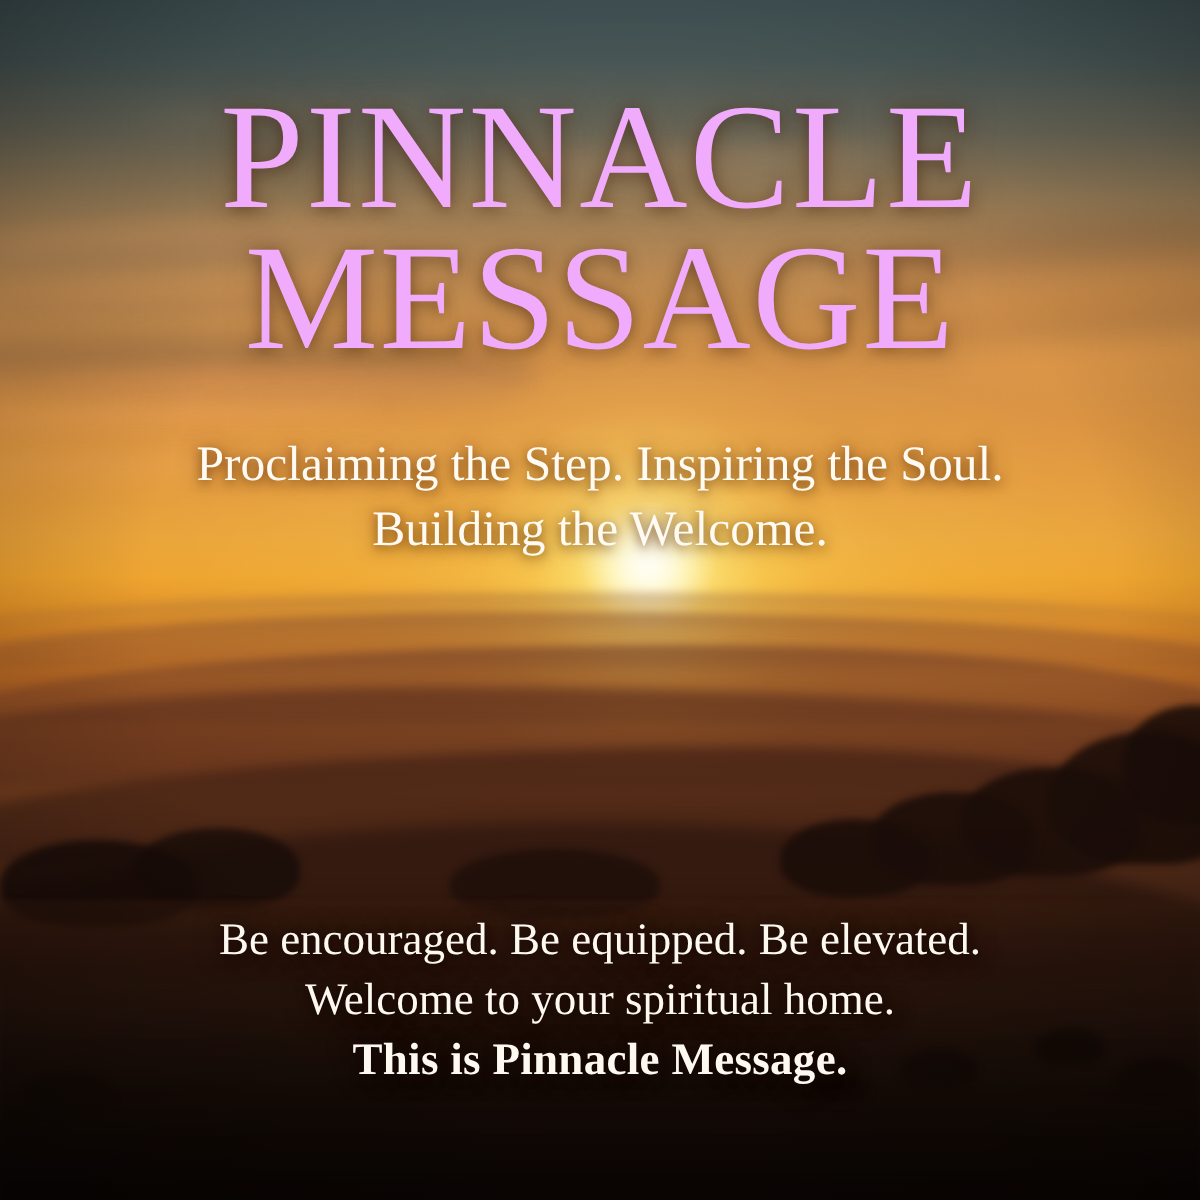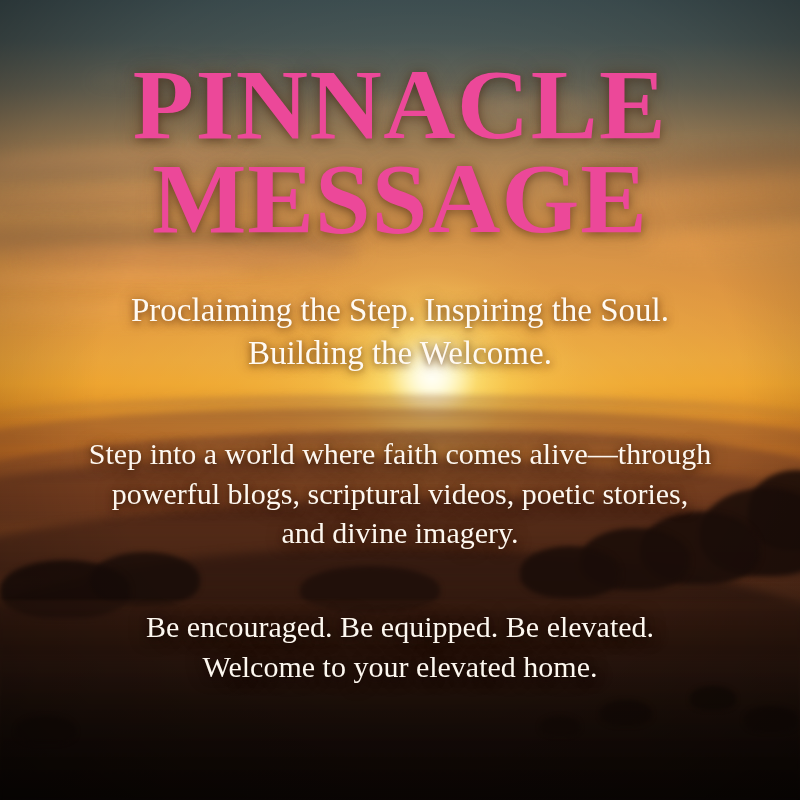--- a/index.html
+++ b/index.html
@@ -161,22 +161,22 @@
   
   .content{
     position:absolute;left:0;top:0;width:800px;height:800px;
     text-align:center;
   }
   .title{
     position:absolute;left:0;right:0;top:58px;
     font-size:100px;
     line-height:0.94;
     letter-spacing:1.5px;
-    color:#ec4899;
-    font-weight:700;
+    color:#f0abfc;
+    font-weight:400;
     text-shadow:0 2px 10px rgba(60,30,10,0.55),0 0 26px rgba(80,40,12,0.30);
   }
   .title .line2{letter-spacing:1px;}
 
   .tagline{
     position:absolute;left:0;right:0;top:289px;
     font-size:33px;line-height:1.30;
     color:#fffaf2;
     text-shadow:0 2px 7px rgba(80,34,6,0.72),0 0 16px rgba(90,40,8,0.45);
   }
@@ -255,25 +255,21 @@
     <div class="title">
       <div class="line1">PINNACLE</div>
       <div class="line2">MESSAGE</div>
     </div>
 
     <div class="tagline">
       <div class="nowrap">Proclaiming the Step. Inspiring the Soul.</div>
       <div class="nowrap">Building the Welcome.</div>
     </div>
 
-    <div class="body">
-      <div class="nowrap">Step into a world where faith comes alive—through</div>
-      <div class="nowrap">powerful blogs, scriptural videos, poetic stories,</div>
-      <div class="nowrap">and divine imagery.</div>
-    </div>
 
     <div class="closing">
       <div class="nowrap">Be encouraged. Be equipped. Be elevated.</div>
-      <div class="nowrap">Welcome to your elevated home.</div>
+      <div class="nowrap">Welcome to your spiritual home.</div>
+      <div class="nowrap strong">This is Pinnacle Message.</div>
     </div>
 
   </div>
 </div>
 
 </body></html>

